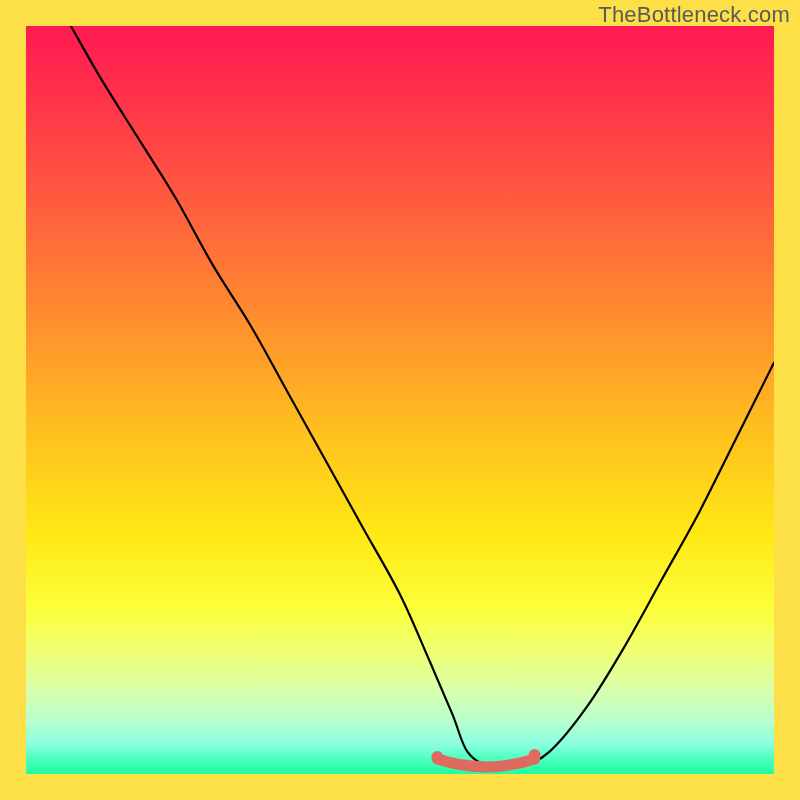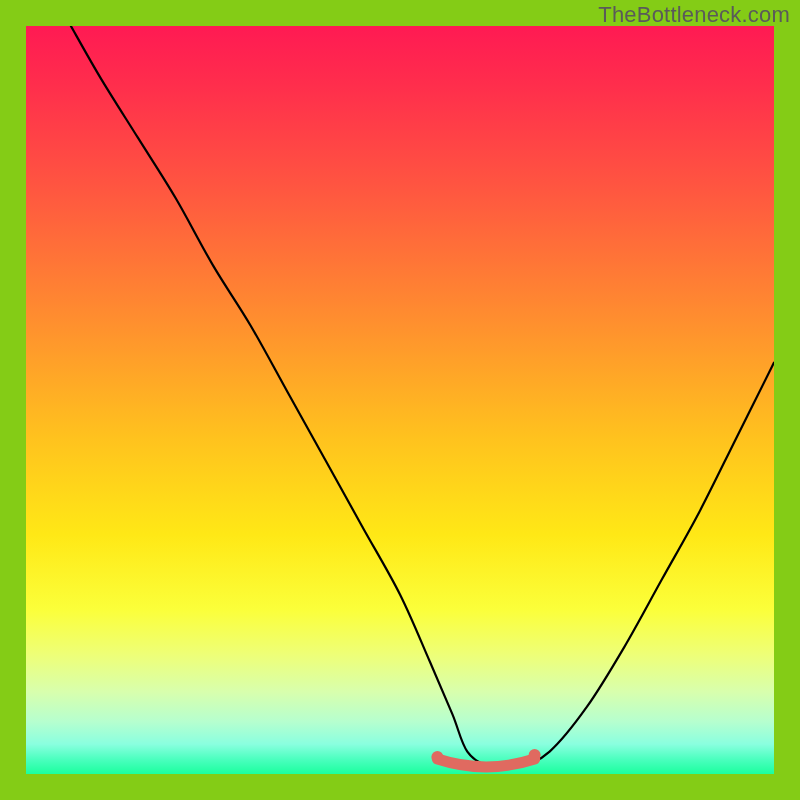--- a/index.html
+++ b/index.html
@@ -7,21 +7,21 @@
     padding: 0;
     width: 800px;
     height: 800px;
     background: #000;
     overflow: hidden;
     font-family: Arial, Helvetica, sans-serif;
   }
   .frame {
     position: absolute;
     inset: 0;
-    background: #84cc16;
+    background: #fde047;
   }
   .plot {
     position: absolute;
     left: 26px;
     top: 26px;
     width: 748px;
     height: 748px;
     overflow: hidden;
   }
   .gradient {

